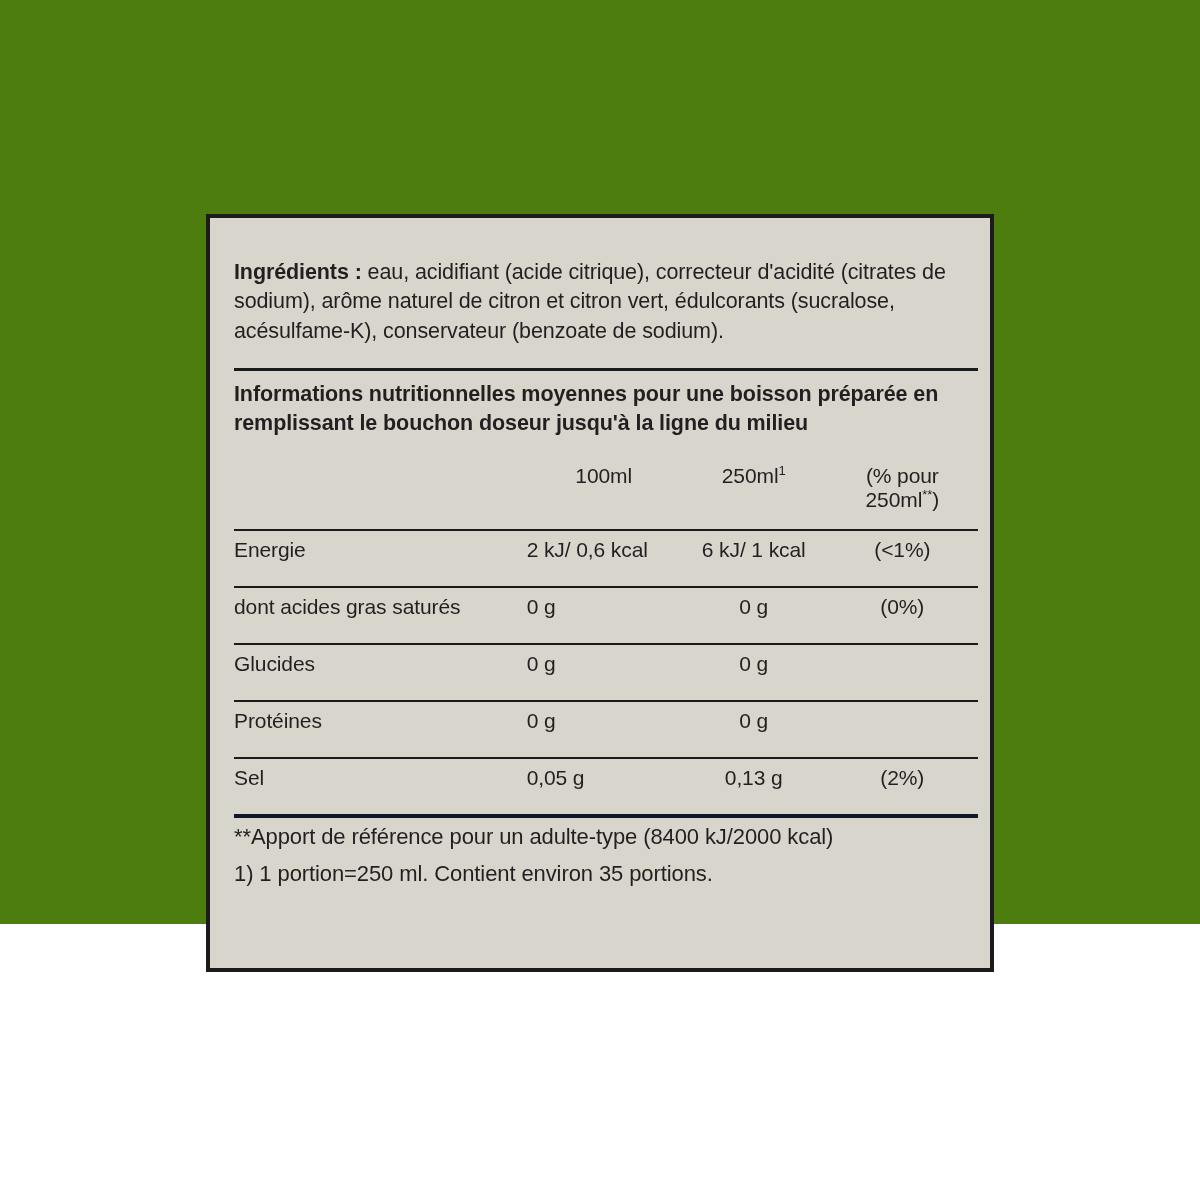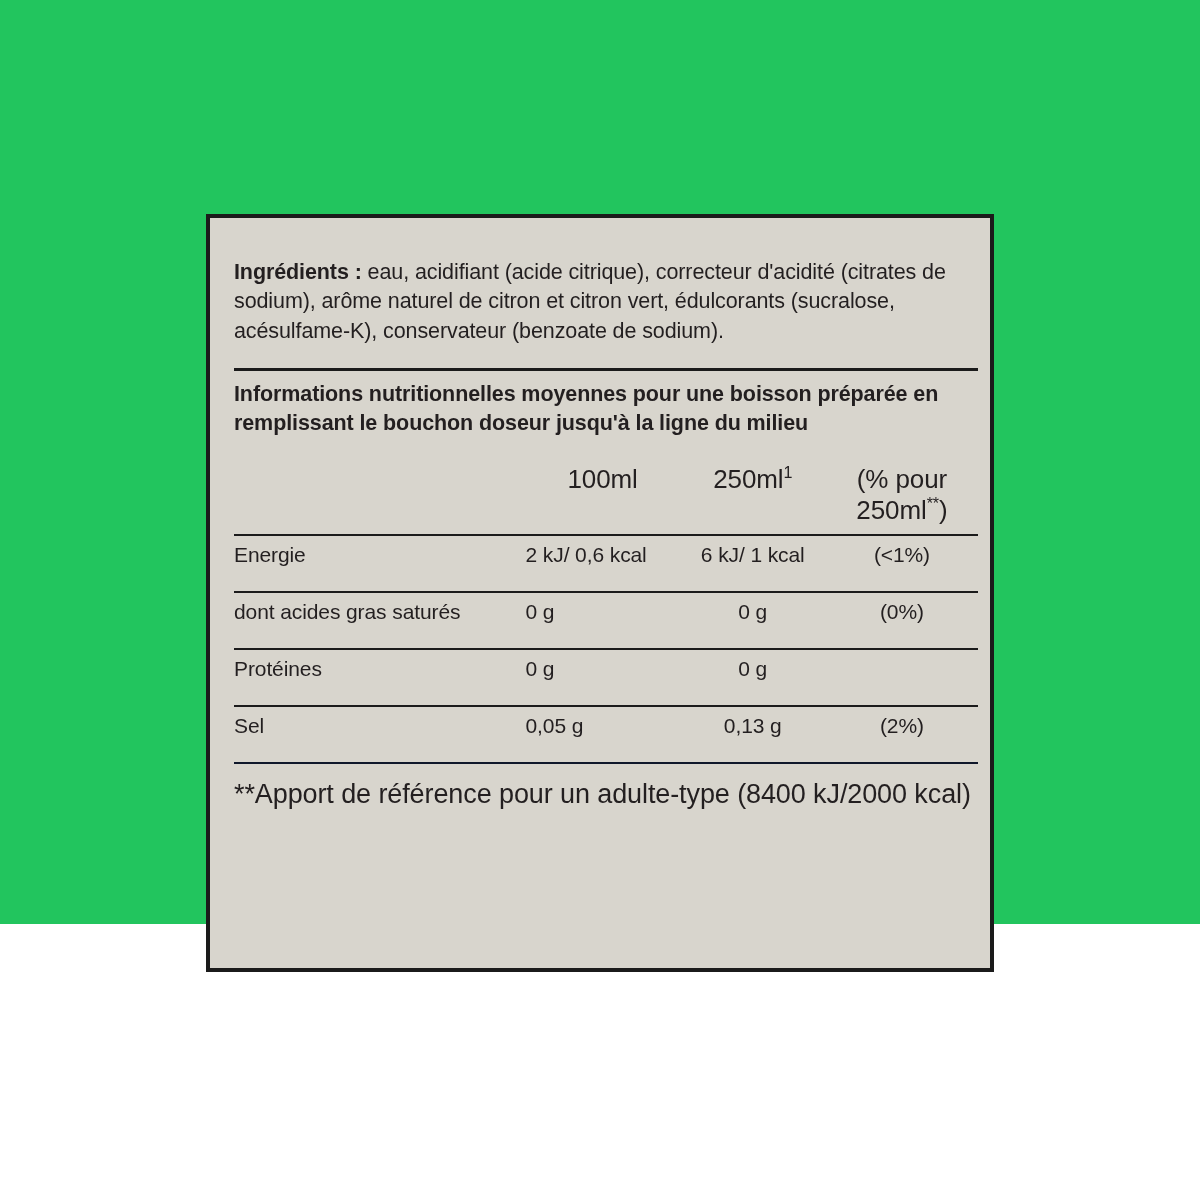--- a/index.html
+++ b/index.html
@@ -12,21 +12,21 @@
   }
   body {
     font-family: "Liberation Sans", sans-serif;
     color: #231f20;
   }
 
   .page {
     position: relative;
     width: 1200px;
     height: 924px;
-    background: #22c55e;
+    background: #4d7c0f;
   }
 
   .label-panel {
     position: absolute;
     left: 206px;
     top: 214px;
     width: 788px;
     height: 758px;
     background: #d8d5cd;
     border: 4px solid #1b1b1b;
@@ -77,36 +77,36 @@
   }
 
   table.nutri th,
   table.nutri td {
     padding: 0;
     font-weight: normal;
     vertical-align: baseline;
   }
 
   table.nutri thead th {
-    padding-bottom: 8px;
+    padding-bottom: 17px;
     text-align: center;
-    font-size: 26px;
+    font-size: 21px;
   }
   table.nutri thead th.col-name {
     text-align: left;
   }
 
   table.nutri tbody tr td {
     border-top: 2px solid #1b1b1b;
     padding-top: 7px;
     padding-bottom: 15px;
     height: 33px;
   }
   table.nutri tbody tr:last-child td {
-    border-bottom: 2px solid #0f172a;
+    border-bottom: 4px solid #0f172a;
   }
 
   td.col-name {
     text-align: left;
     width: 300px;
     white-space: nowrap;
   }
   td.col-100, th.col-100 {
     text-align: left;
     width: 165px;
@@ -120,22 +120,22 @@
     width: 160px;
   }
 
   sup {
     font-size: 0.62em;
     vertical-align: super;
     line-height: 0;
   }
 
   .footnotes {
-    margin-top: 12px;
-    font-size: 27px;
+    margin-top: 4px;
+    font-size: 22px;
     line-height: 1.34;
     letter-spacing: -0.1px;
   }
   .footnotes .fn-2 {
     margin-top: 7px;
   }
 </style>
 </head>
 <body>
 
@@ -166,34 +166,41 @@
             <td class="col-250">6 kJ/ 1 kcal</td>
             <td class="col-pct">(&lt;1%)</td>
           </tr>
           <tr>
             <td class="col-name">dont acides gras saturés</td>
             <td class="col-100">0 g</td>
             <td class="col-250">0 g</td>
             <td class="col-pct">(0%)</td>
           </tr>
           <tr>
+            <td class="col-name">Glucides</td>
+            <td class="col-100">0 g</td>
+            <td class="col-250">0 g</td>
+            <td class="col-pct"></td>
+          </tr>
+          <tr>
             <td class="col-name">Protéines</td>
             <td class="col-100">0 g</td>
             <td class="col-250">0 g</td>
             <td class="col-pct"></td>
           </tr>
           <tr>
             <td class="col-name">Sel</td>
             <td class="col-100">0,05 g</td>
             <td class="col-250">0,13 g</td>
             <td class="col-pct">(2%)</td>
           </tr>
         </tbody>
       </table>
 
       <div class="footnotes">
         <div class="fn-1">**Apport de référence pour un adulte-type (8400 kJ/2000 kcal)</div>
+        <div class="fn-2">1) 1 portion=250 ml. Contient environ 35 portions.</div>
       </div>
 
     </div>
   </div>
 
 </div>
 
 </body></html>

